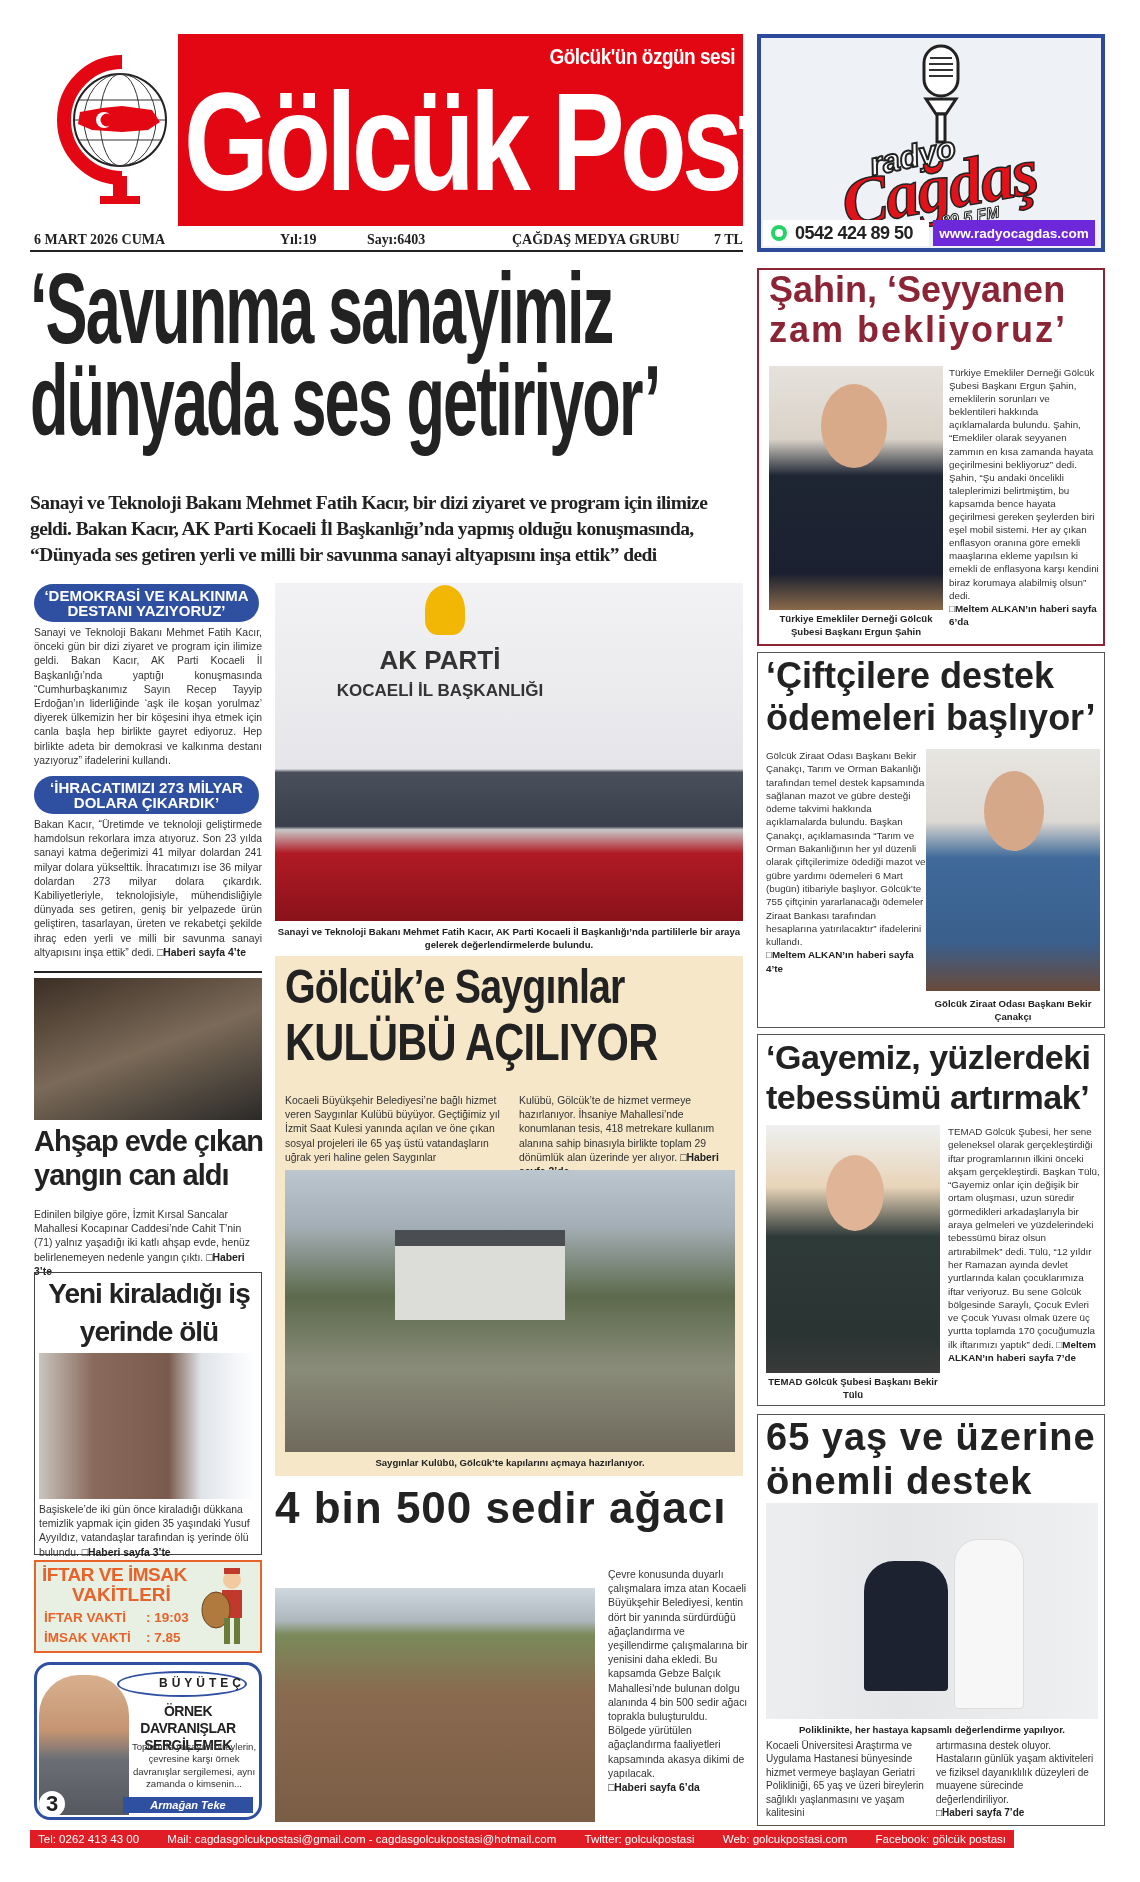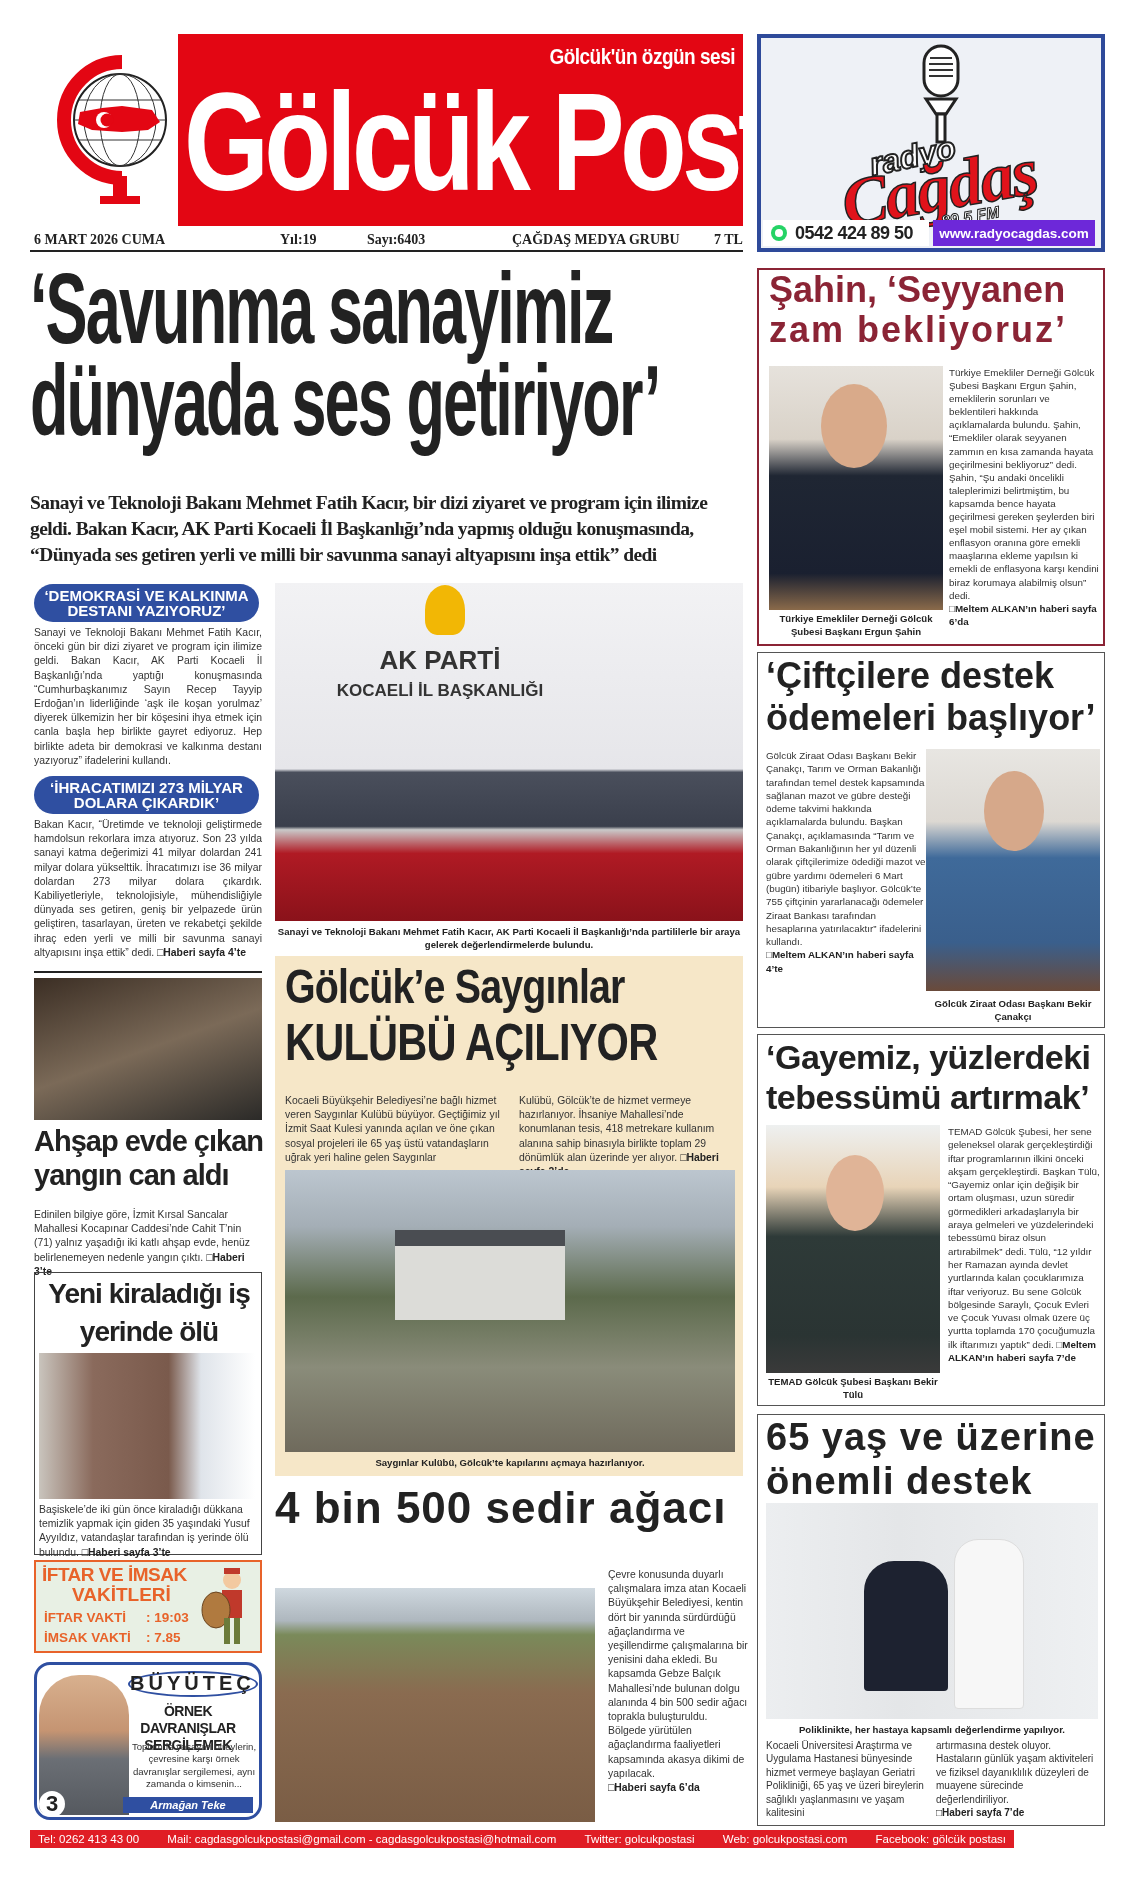--- a/index.html
+++ b/index.html
@@ -149,21 +149,21 @@
     <rect x="30" y="2" width="16" height="6" fill="#c0392b"></rect>
     <rect x="28" y="24" width="20" height="28" fill="#c0392b"></rect>
     <ellipse cx="22" cy="44" rx="14" ry="18" fill="#b07a3f" stroke="#6a4520"></ellipse>
     <rect x="30" y="52" width="6" height="26" fill="#6b7b3a"></rect>
     <rect x="40" y="52" width="6" height="26" fill="#6b7b3a"></rect>
   </svg>
 </div>
 
 <div class="abs" style="left:34px;top:1662px;width:228px;height:158px;border:3px solid #2f4fa1;border-radius:16px;background:#fff;">
   <div style="position:absolute;left:2px;top:10px;width:90px;height:140px;background:linear-gradient(#d8b08e 0%,#c59472 40%,#6b6f75 60%,#55595f 100%);border-radius:40px 40px 0 10px;"></div>
-  <div style="position:absolute;left:91px;top:6px;width:130px;height:26px;border:2.5px solid #2f4fa1;border-radius:50%;text-align:left;font-weight:bold;font-size:20px;letter-spacing:4px;line-height:20px;">BÜYÜTEÇ</div>
+  <div style="position:absolute;left:80px;top:6px;width:130px;height:26px;border:2.5px solid #2f4fa1;border-radius:50%;text-align:right;font-weight:bold;font-size:12px;letter-spacing:4px;line-height:20px;">BÜYÜTEÇ</div>
   <div style="position:absolute;left:78px;top:38px;width:146px;text-align:center;font-weight:bold;font-size:14px;line-height:17px;letter-spacing:-0.5px;color:#222;">ÖRNEK DAVRANIŞLAR SERGİLEMEK</div>
   <div style="position:absolute;left:92px;top:76px;width:130px;text-align:center;font-size:9.6px;line-height:12.4px;color:#333;">Toplumda yaşayan bireylerin, çevresine karşı örnek davranışlar sergilemesi, aynı zamanda o kimsenin...</div>
   <div style="position:absolute;left:86px;top:132px;width:130px;height:16px;background:#2f4fa1;color:#fff;font-style:italic;font-weight:bold;font-size:11px;text-align:center;line-height:16px;">Armağan Teke</div>
   <div style="position:absolute;left:2px;top:126px;width:26px;height:26px;border-radius:50%;background:#fff;font-weight:bold;font-size:22px;text-align:center;line-height:26px;color:#222;">3</div>
 </div>
 
 <div class="abs" style="left:275px;top:956px;width:468px;height:520px;background:#f6e7c8;">
   <div class="rhead" style="position:absolute;left:10px;top:2px;width:460px;font-size:48px;line-height:58px;transform:scaleX(0.82);transform-origin:left top;white-space:nowrap;">Gölcük’e Saygınlar</div>
   <div class="rhead" style="position:absolute;left:10px;top:56px;width:460px;font-size:52px;line-height:60px;transform:scaleX(0.80);transform-origin:left top;white-space:nowrap;">KULÜBÜ AÇILIYOR</div>
   <div class="body-text" style="position:absolute;left:10px;top:138px;width:222px;">Kocaeli Büyükşehir Belediyesi’ne bağlı hizmet veren Saygınlar Kulübü büyüyor. Geçtiğimiz yıl İzmit Saat Kulesi yanında açılan ve öne çıkan sosyal projeleri ile 65 yaş üstü vatandaşların uğrak yeri haline gelen Saygınlar</div>

